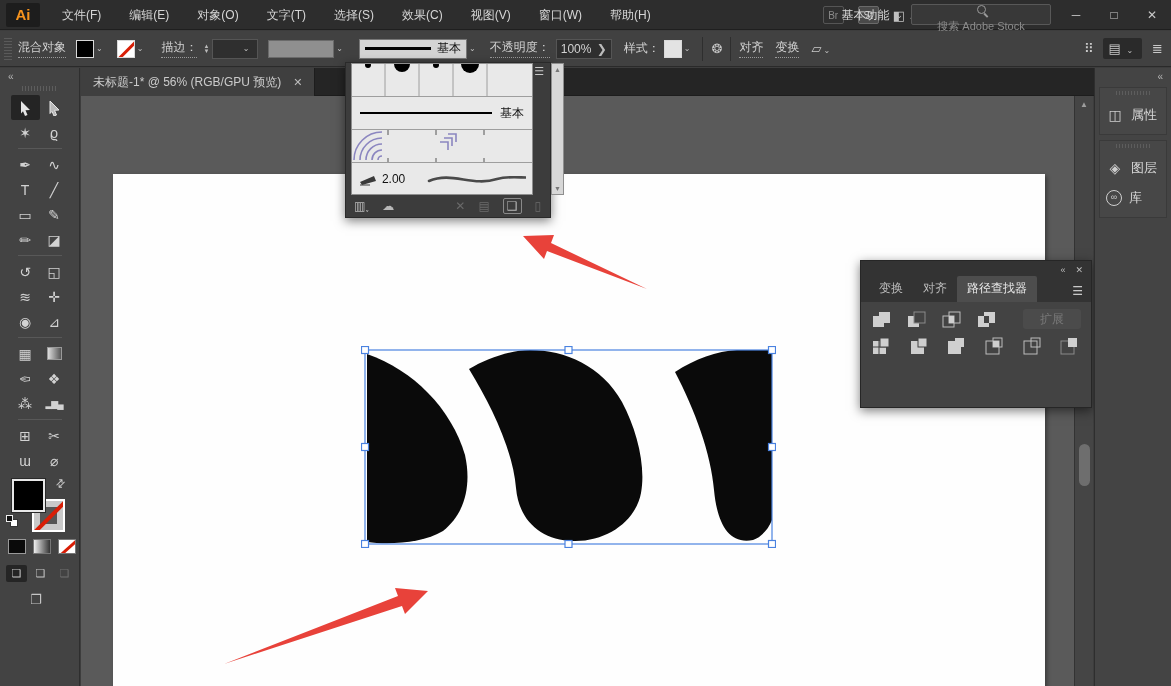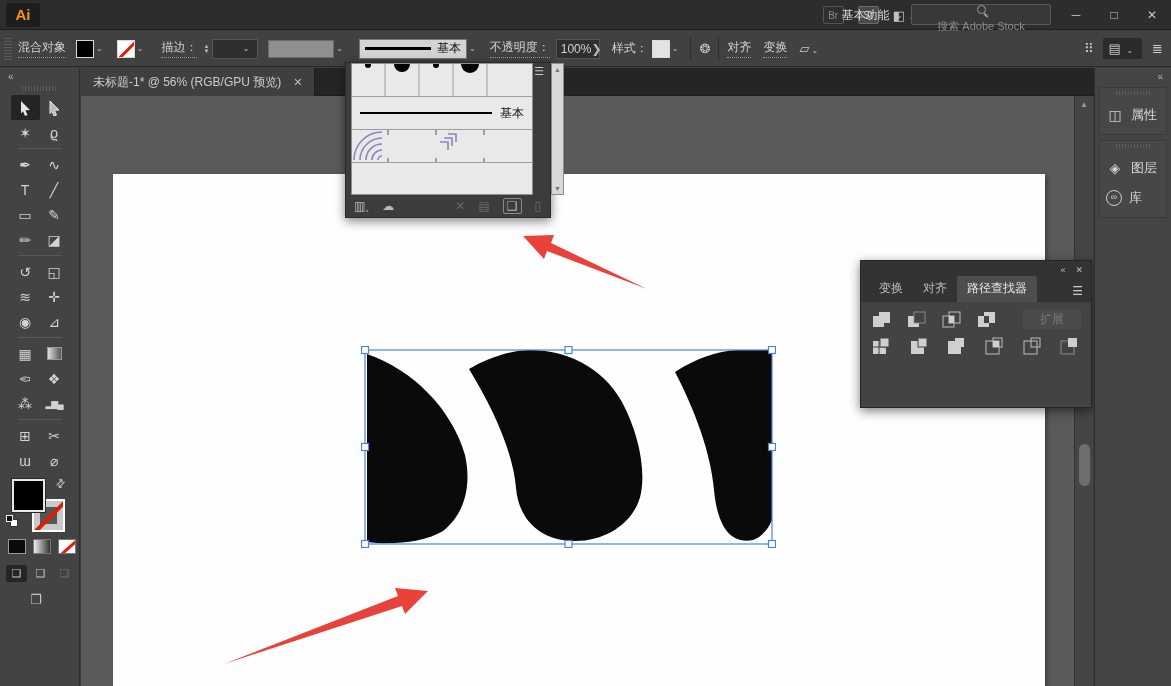--- a/index.html
+++ b/index.html
@@ -138,20 +138,31 @@
   .dock-grip { width:34px; height:4px; margin:3px auto 5px; background:repeating-linear-gradient(90deg,#5d5d5d 0 1px,transparent 1px 3px);}
   .dock-item { display:flex; align-items:center; gap:7px; padding:6px 6px; color:#d8d8d8; font-size:13px;}
   .dock-ic { color:#cfcfcf; font-size:14px; width:18px; text-align:center;}
   .cc-circle { width:16px; height:16px; border:1.5px solid #cfcfcf; border-radius:50%; font-size:9px; line-height:13px; text-align:center; color:#cfcfcf;}
 </style>
 </head>
 <body>
 
 <div id="menubar" data-name="menu-bar">
   <div id="ai-logo" data-name="app-logo">Ai</div>
+  <div id="menu-items" data-name="menu-items">
+      <span class="menu-item" data-name="menu-item-0">文件(F)</span>
+      <span class="menu-item" data-name="menu-item-1">编辑(E)</span>
+      <span class="menu-item" data-name="menu-item-2">对象(O)</span>
+      <span class="menu-item" data-name="menu-item-3">文字(T)</span>
+      <span class="menu-item" data-name="menu-item-4">选择(S)</span>
+      <span class="menu-item" data-name="menu-item-5">效果(C)</span>
+      <span class="menu-item" data-name="menu-item-6">视图(V)</span>
+      <span class="menu-item" data-name="menu-item-7">窗口(W)</span>
+      <span class="menu-item" data-name="menu-item-8">帮助(H)</span>
+    </div>
   <div id="menubar-right">
     <span class="badge br" data-name="bridge-badge">Br</span>
     <span class="badge" data-name="stock-badge">St</span>
     <span class="tb-icon" data-name="arrange-documents-icon">◧ <span class="chev">⌄</span></span>
     <span class="tb-icon" data-name="share-icon" style="transform:rotate(-40deg);display:inline-block;">➤</span>
   </div>
   <div id="workspace-switch" data-name="workspace-switcher">
     <span data-name="workspace-label">基本功能</span>
     <span class="chev" data-name="chevron-down-icon">⌄</span>
   </div>
@@ -182,21 +193,21 @@
       <span style="margin-left:auto" class="cb-chev">⌄</span>
     </span>
   <span class="profile-dd" data-name="stroke-profile-dropdown"></span>
   <span class="cb-chev" data-name="chevron-down-icon">⌄</span>
   <span class="brush-dd" data-name="brush-definition-dropdown">
     <span class="brush-line" data-name="brush-preview-line"></span>
     <span data-name="brush-definition-value">基本</span>
   </span>
   <span class="cb-chev" data-name="chevron-down-icon">⌄</span>
   <span class="linklike" style="margin-left:10px" data-name="opacity-label">不透明度：</span>
-  <span class="dark-field" style="width:44px;margin-left:6px" data-name="opacity-field">
+  <span class="dark-field" style="width:56px;margin-left:6px" data-name="opacity-field">
     <span data-name="opacity-value">100%</span>
     <span style="margin-left:auto;color:#bbb" data-name="chevron-right-icon">❯</span>
   </span>
   <span style="margin-left:12px" data-name="style-label">样式：</span>
   <span class="swatch-box" style="background:#e3e3e3;margin-left:4px" data-name="style-swatch"></span>
   <span class="cb-chev" data-name="chevron-down-icon">⌄</span>
   <span class="cb-sep" data-name="divider"></span>
   <span class="cb-ricon" data-name="recolor-artwork-icon">❂</span>
   <span class="cb-sep" data-name="divider"></span>
   <span class="linklike" data-name="align-link">对齐</span>
@@ -404,20 +415,30 @@
         <g stroke="#555">
           <line x1="36" y1="0" x2="36" y2="5"></line>
             <line x1="36" y1="28" x2="36" y2="33"></line>
           <line x1="84" y1="0" x2="84" y2="5"></line>
             <line x1="84" y1="28" x2="84" y2="33"></line>
           <line x1="132" y1="0" x2="132" y2="5"></line>
             <line x1="132" y1="28" x2="132" y2="33"></line>
         </g>
       </svg>
     </div>
+    <div class="brush-row size-row" data-name="brush-row-calligraphic">
+      <svg width="20" height="14" data-name="flat-brush-icon">
+        <polygon points="2,10 16,4 18,9 4,13" fill="#3a3a3a"></polygon>
+          <line x1="2" y1="13" x2="12" y2="13" stroke="#3a3a3a"></line>
+      </svg>
+      <span data-name="brush-size-value">2.00</span>
+      <svg width="110" height="20" style="margin-left:16px" data-name="calligraphic-stroke-preview">
+        <path d="M2,12 C25,2 45,18 70,10 C85,6 98,10 108,8" fill="none" stroke="#4a4a4a" stroke-width="2.6" stroke-linecap="round"></path>
+      </svg>
+    </div>
   </div>
   <div id="brush-scroll" data-name="brush-list-scrollbar">
     <span data-name="scroll-up-icon">▲</span>
     <span data-name="scroll-down-icon">▼</span>
   </div>
   <div id="brush-toolbar" data-name="brushes-panel-toolbar">
     <span data-name="brush-libraries-menu-icon">▥˯</span>
     <span data-name="libraries-panel-icon">☁</span>
     <span class="dim" style="margin-left:48px" data-name="remove-brush-stroke-icon">✕</span>
     <span class="dim" data-name="brush-options-icon">▤</span>

